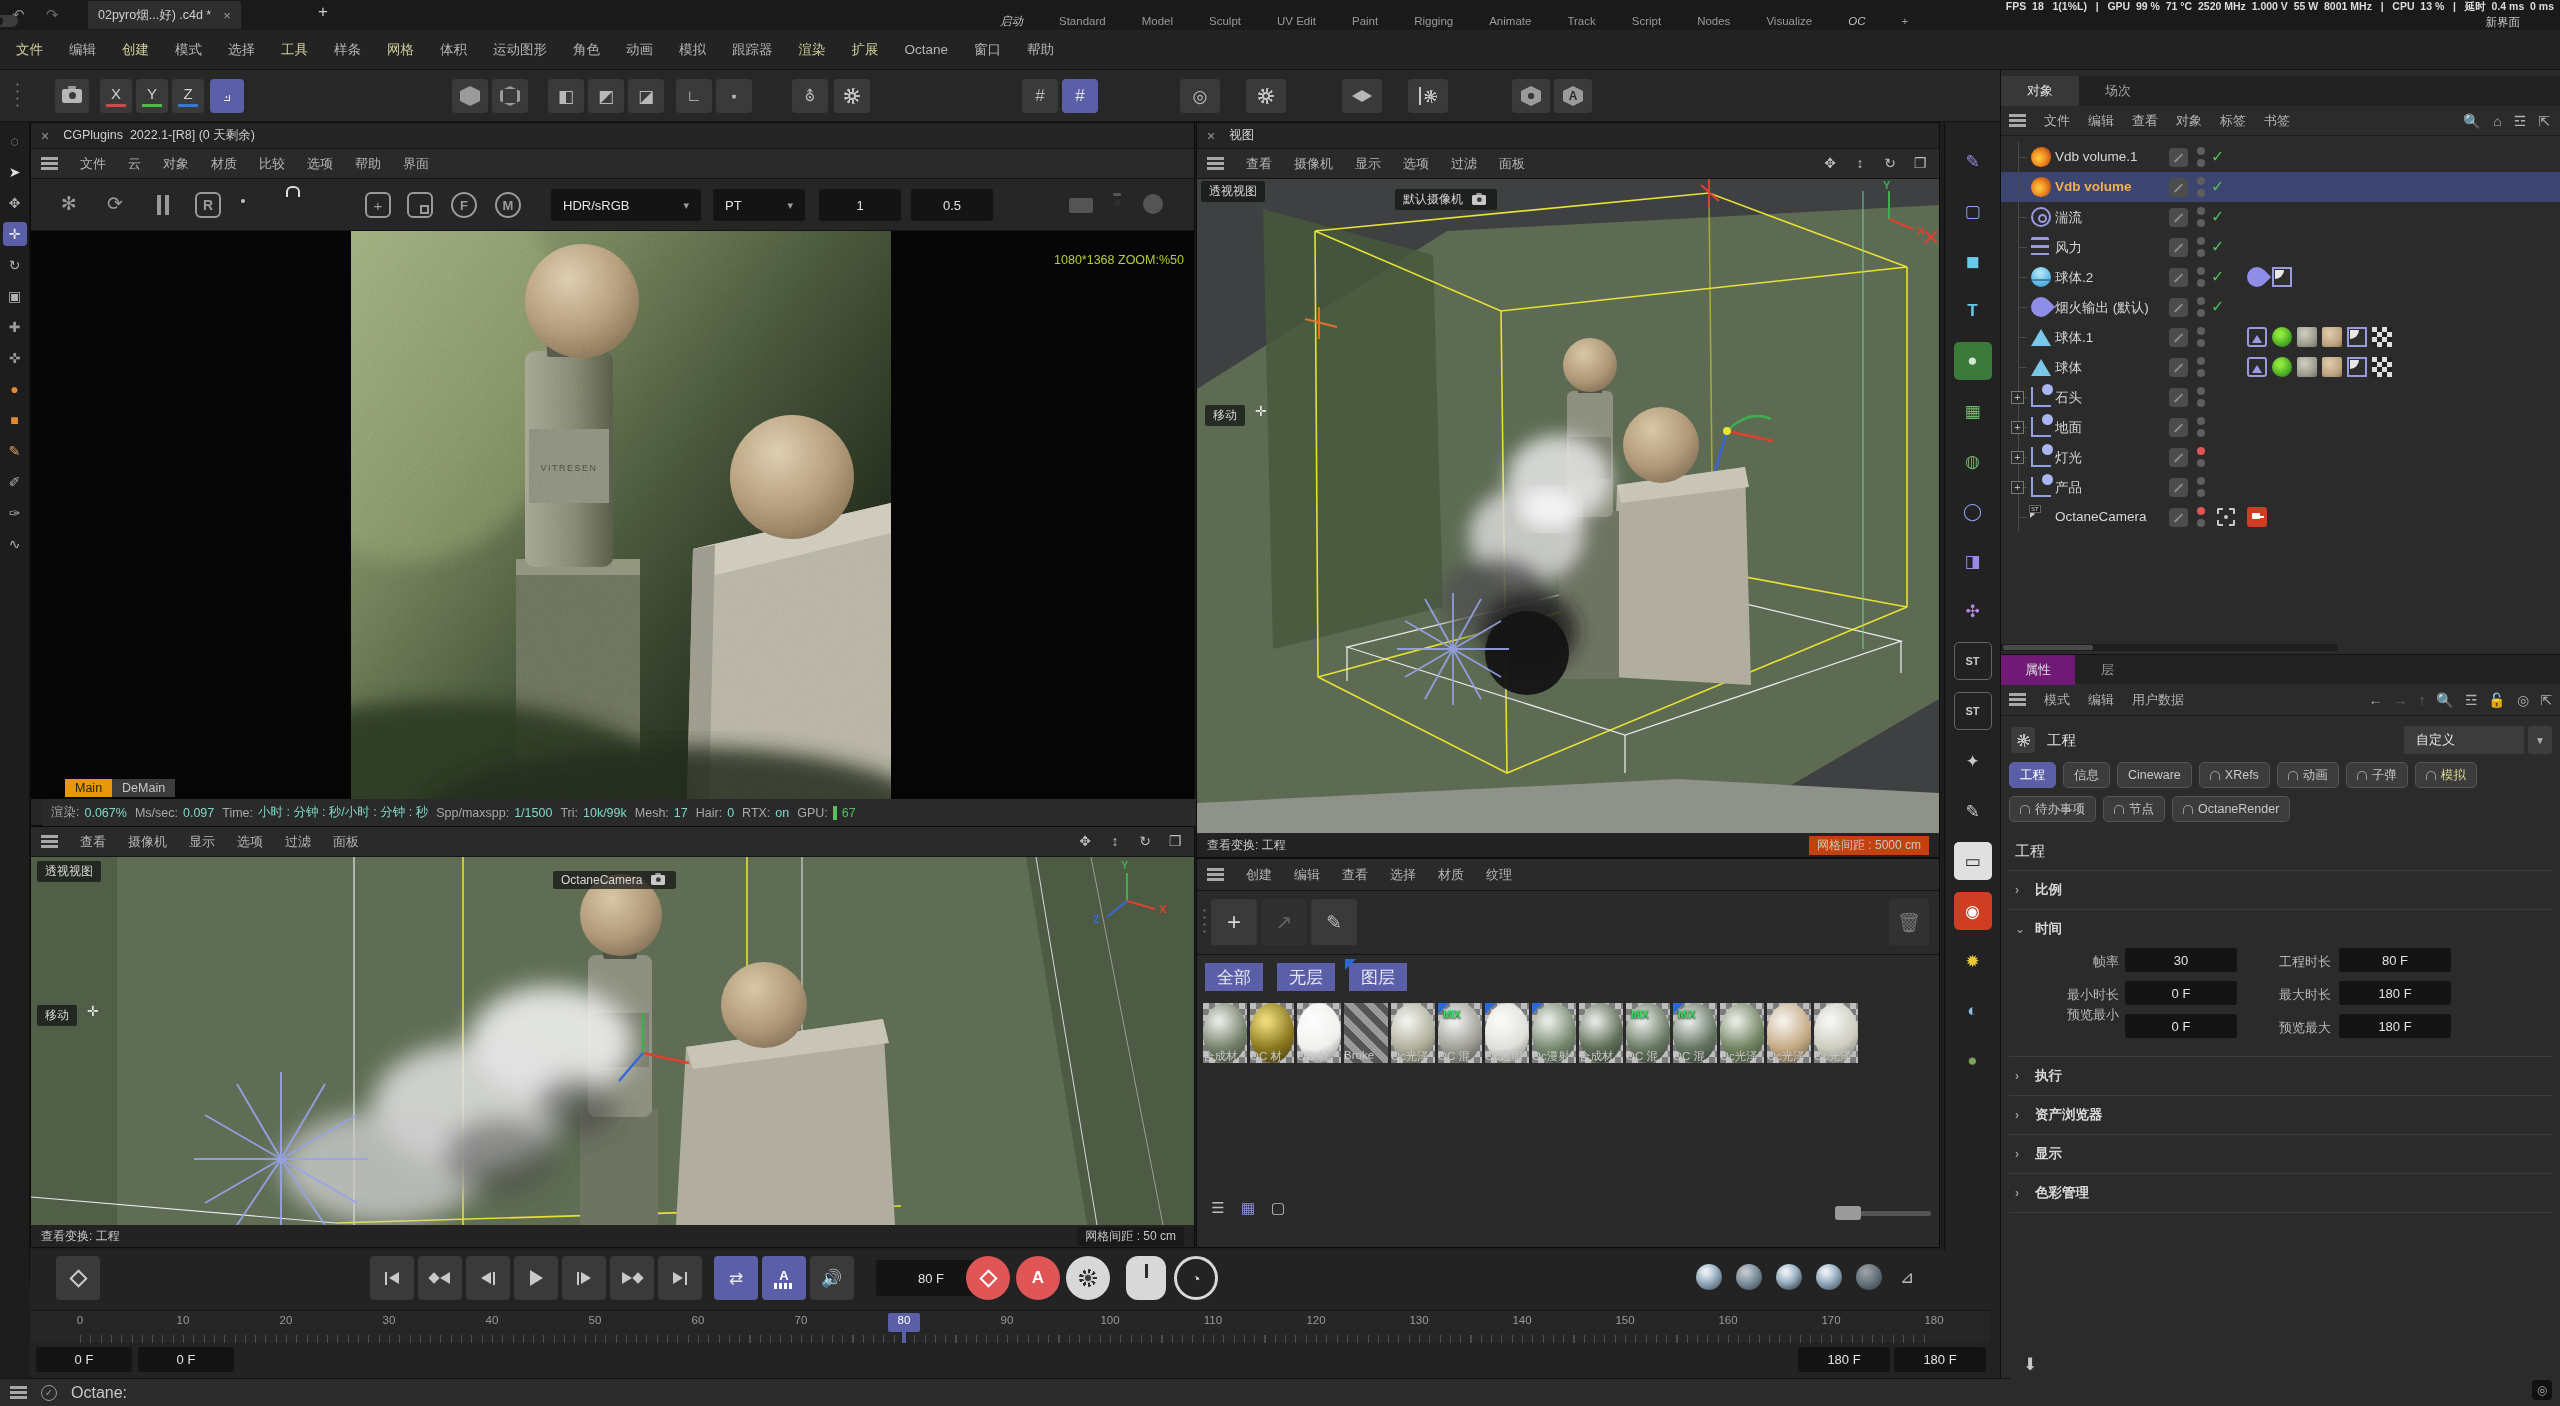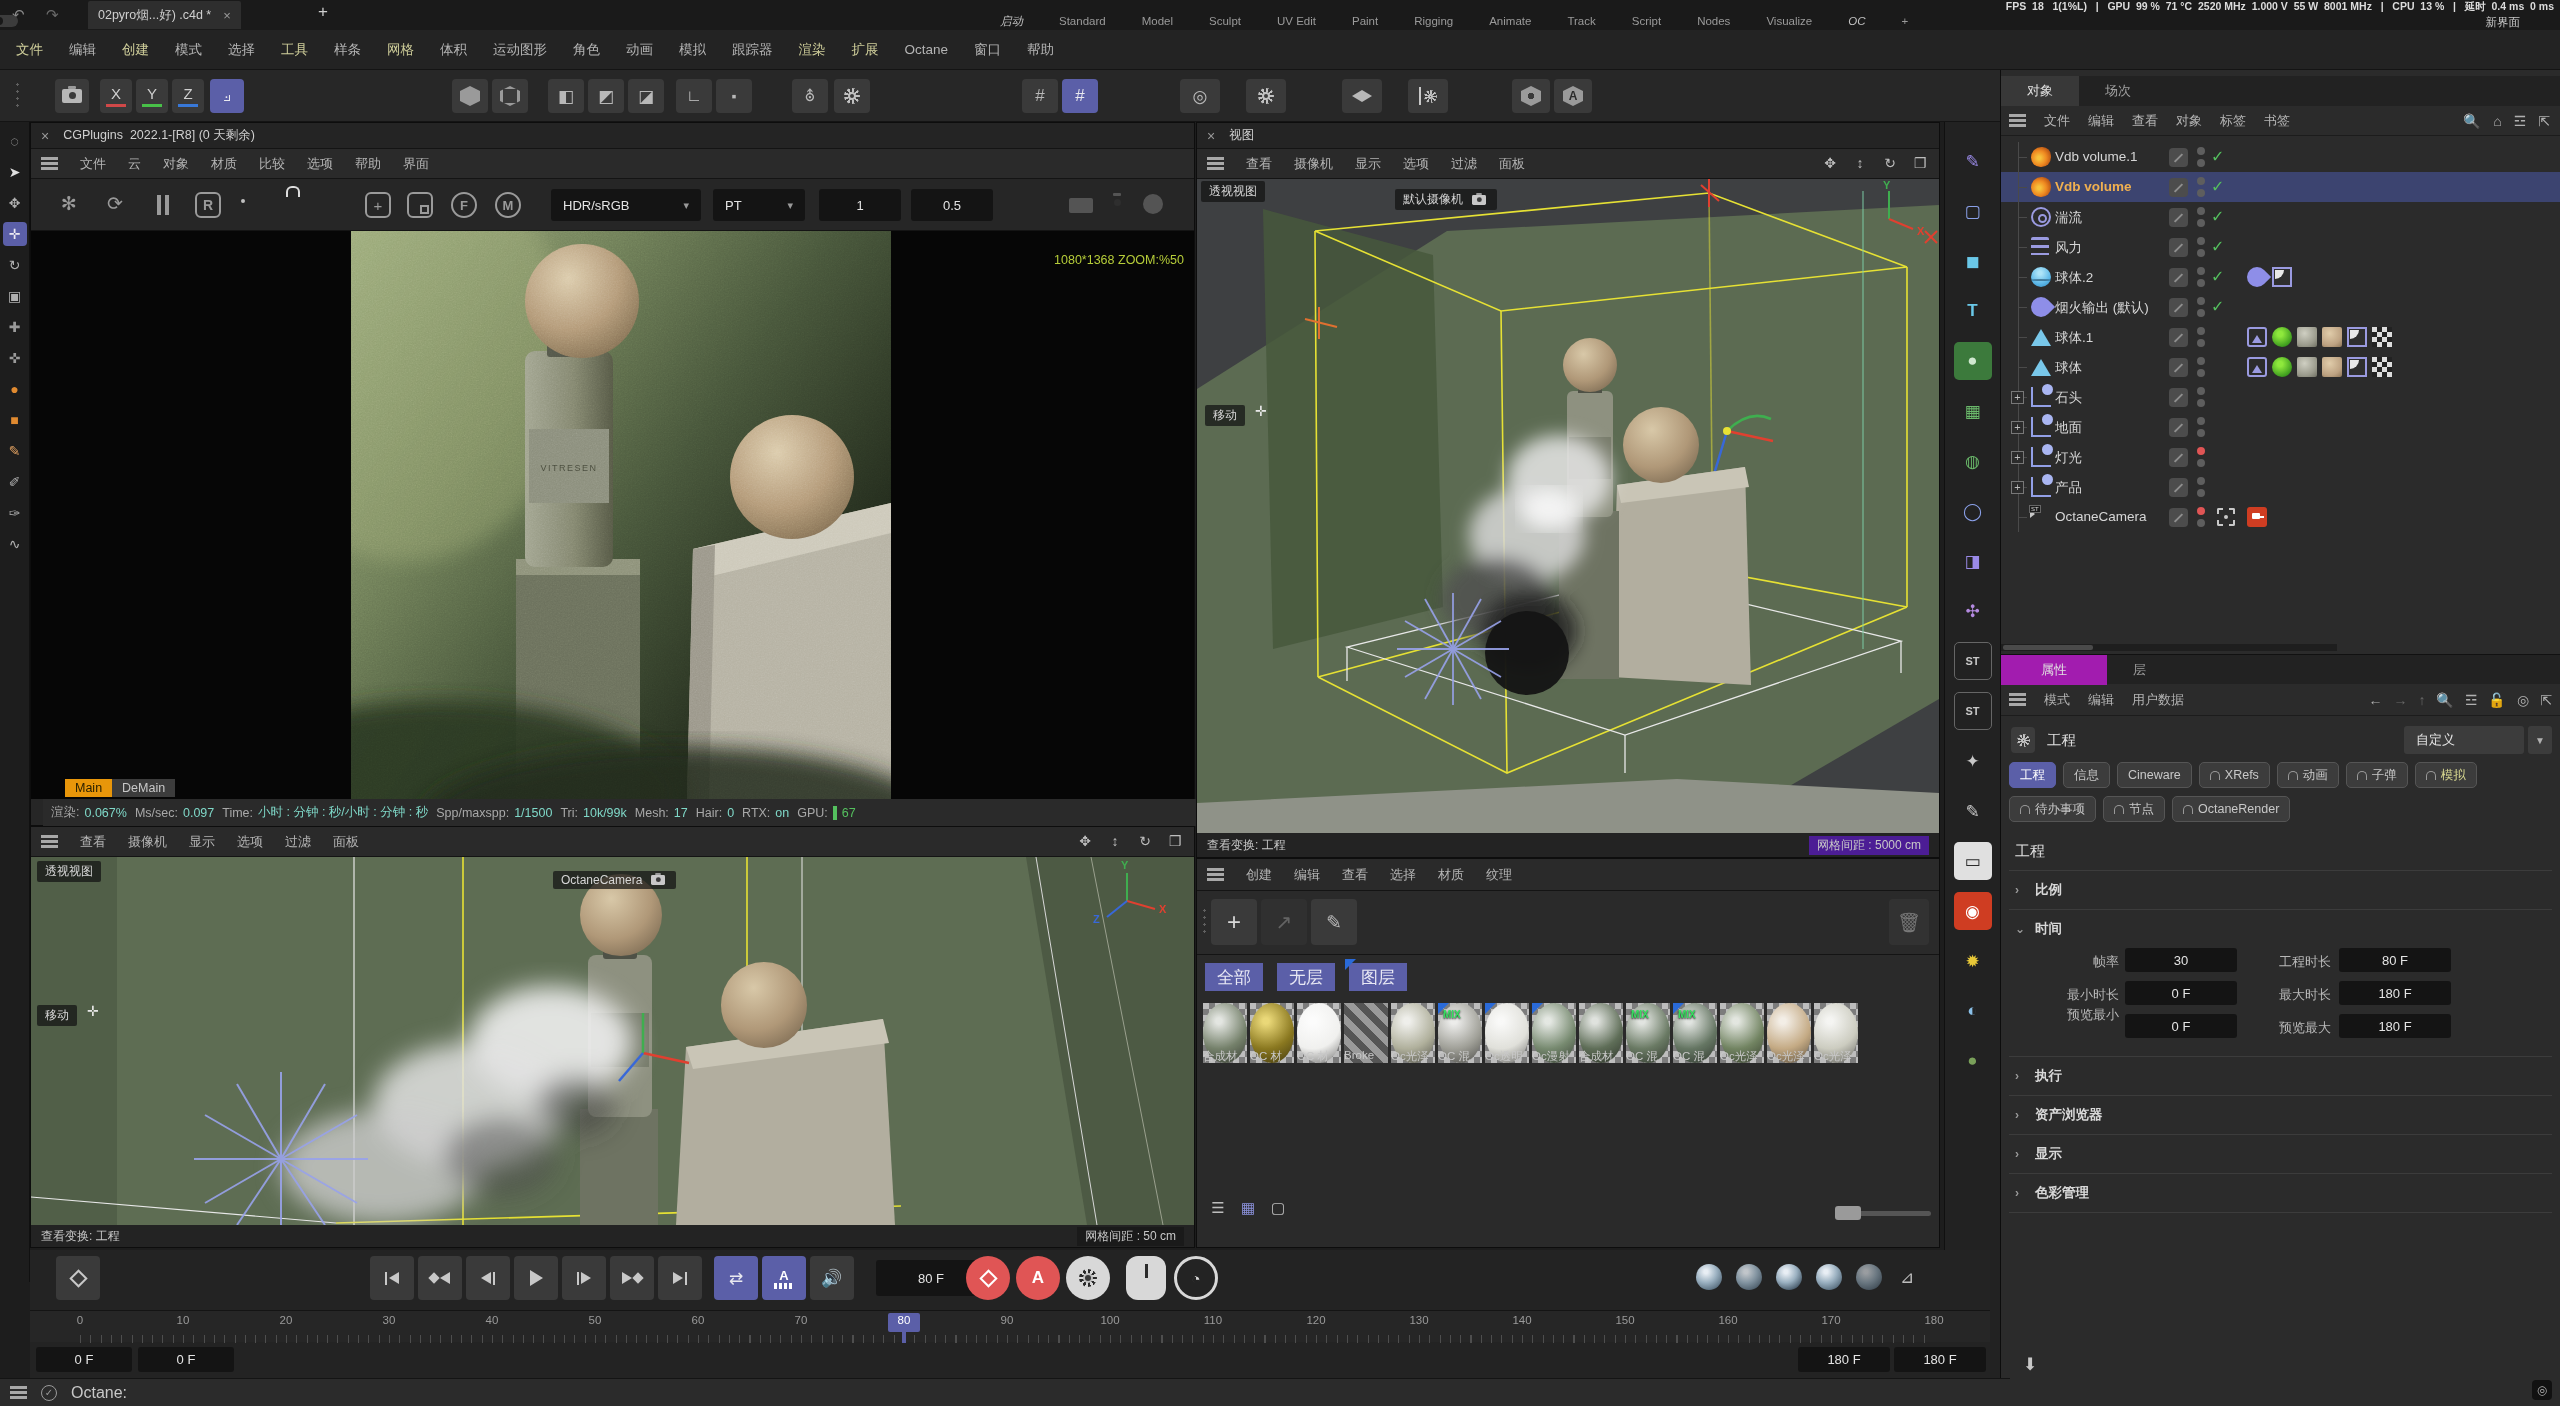--- a/index.html
+++ b/index.html
@@ -598,21 +598,21 @@
       <div class="abs pill" style="left:4px;top:2px;">透视视图</div>
       <div class="abs pill flex" style="left:198px;top:10px;gap:6px;">
           <span>默认摄像机</span>
           <span class="camic" style="transform:scale(.7);background:#c8c8c8;"></span>
         </div>
       <div class="abs pill" style="left:8px;top:226px;">移动</div>
       <div class="abs" style="left:58px;top:224px;color:#e8e8e8;font-size:14px;">✛</div>
     </div>
     <div class="abs flex" style="left:0;top:710px;width:742px;height:24px;background:#232323;justify-content:space-between;padding:0 10px;font-size:12px;color:#c8c8c8;">
       <span>查看变换: 工程</span>
-      <span style="background:#4c1d95;padding:1px 8px;">网格间距 : 5000 cm</span>
+      <span style="background:#c2410c;padding:1px 8px;">网格间距 : 5000 cm</span>
     </div>
   </div>
 
   <div class="abs" style="left:1196px;top:858px;width:744px;height:390px;background:#2a2a2a;border:1px solid #0d0d0d;">
     <div class="abs menu-row" style="left:0;top:0;width:100%;height:32px;padding-left:10px;gap:22px;border-bottom:1px solid #141414;">
       <span class="hamburger"></span>
       <span id="matmenu" class="flex" style="gap:22px;">
           <span class="menu-item">创建</span>
           <span class="menu-item">编辑</span>
           <span class="menu-item">查看</span>
@@ -892,21 +892,21 @@
         </div>
         <div class="obj-row"><span class="vline"></span><span class="tick"></span><span class="oicon oi-cam"><span class="stb">ST</span></span><span class="obj-name">OctaneCamera</span><span class="ctl-edit"></span><span class="dot" style="left: 196px; top: 5px; background: rgb(224, 85, 85);"></span><span class="dot" style="left: 196px; top: 17px;"></span><span class="targetic" style="left: 216px;"></span><span class="tagrow">
             <span class="tag ocam"></span>
           </span></div>
       </div>
     <div class="abs" style="left:0;top:574px;width:336px;height:7px;background:#1e1e1e;">
         <span class="abs" style="left:2px;top:1px;width:90px;height:5px;background:#4a4a4a;border-radius:2px;"></span>
       </div>
 
     <div class="abs flex" style="left:0;top:584px;width:100%;height:30px;background:#222;border-top:1px solid #111;">
-      <span style="background:#a21caf;color:#e0e0e0;font-size:13px;padding:6px 40px;">属性</span>
+      <span style="background:#701a75;color:#e0e0e0;font-size:13px;padding:6px 24px;">属性</span>
       <span style="color:#a0a0a0;font-size:13px;padding:6px 26px;">层</span>
     </div>
     <div class="abs menu-row" style="left:0;top:614px;width:100%;height:32px;padding-left:8px;gap:18px;border-bottom:1px solid #1c1c1c;">
       <span class="hamburger"></span>
       <span id="attrmenu" class="flex" style="gap:18px;">
           <span class="menu-item">模式</span>
           <span class="menu-item">编辑</span>
           <span class="menu-item">用户数据</span>
         </span>
       <span class="flex" style="position:absolute;right:8px;gap:11px;color:#b0b0b0;font-size:14px;">

